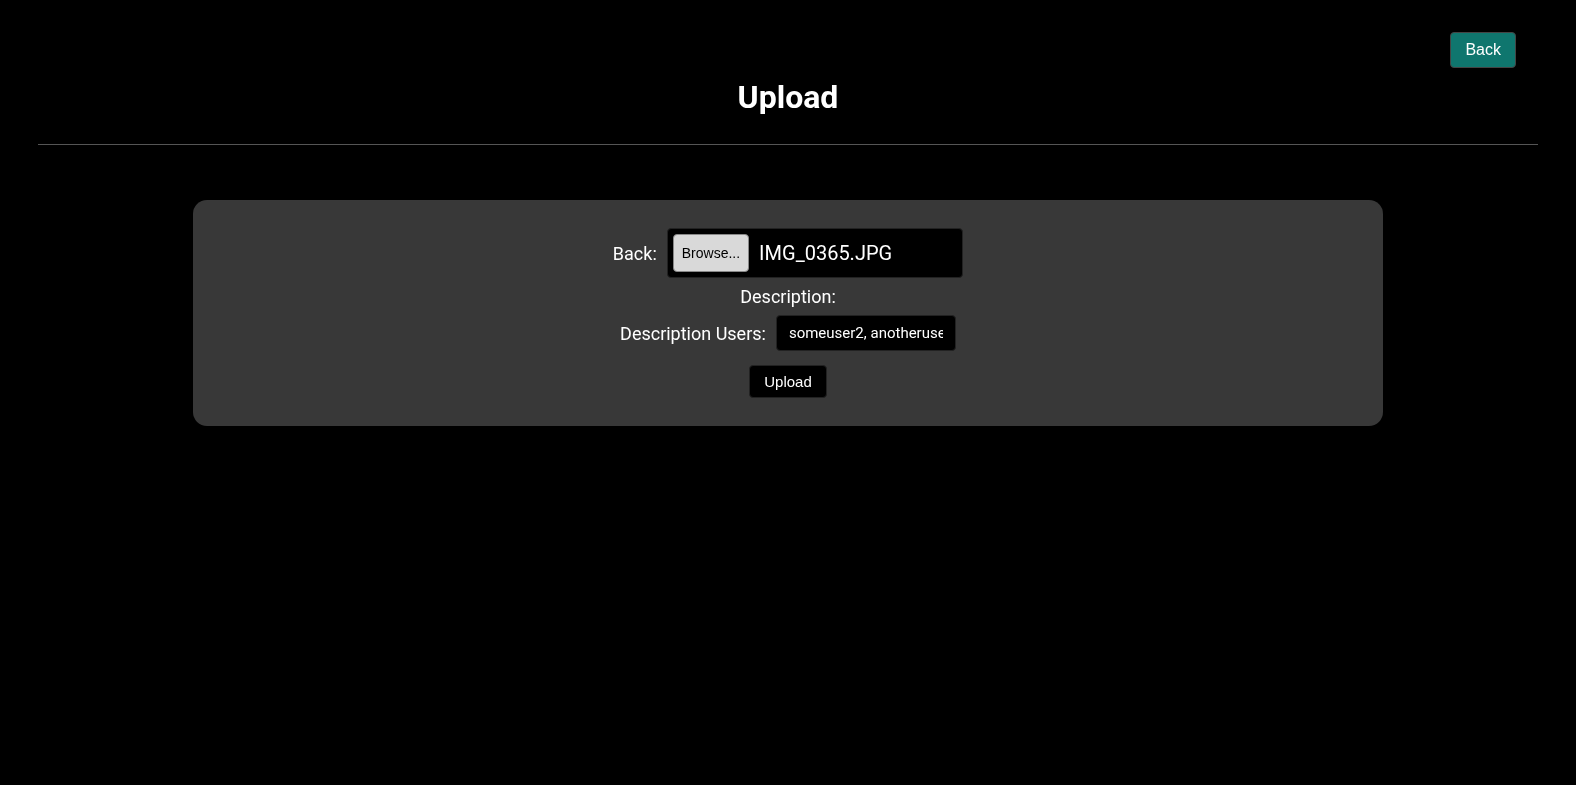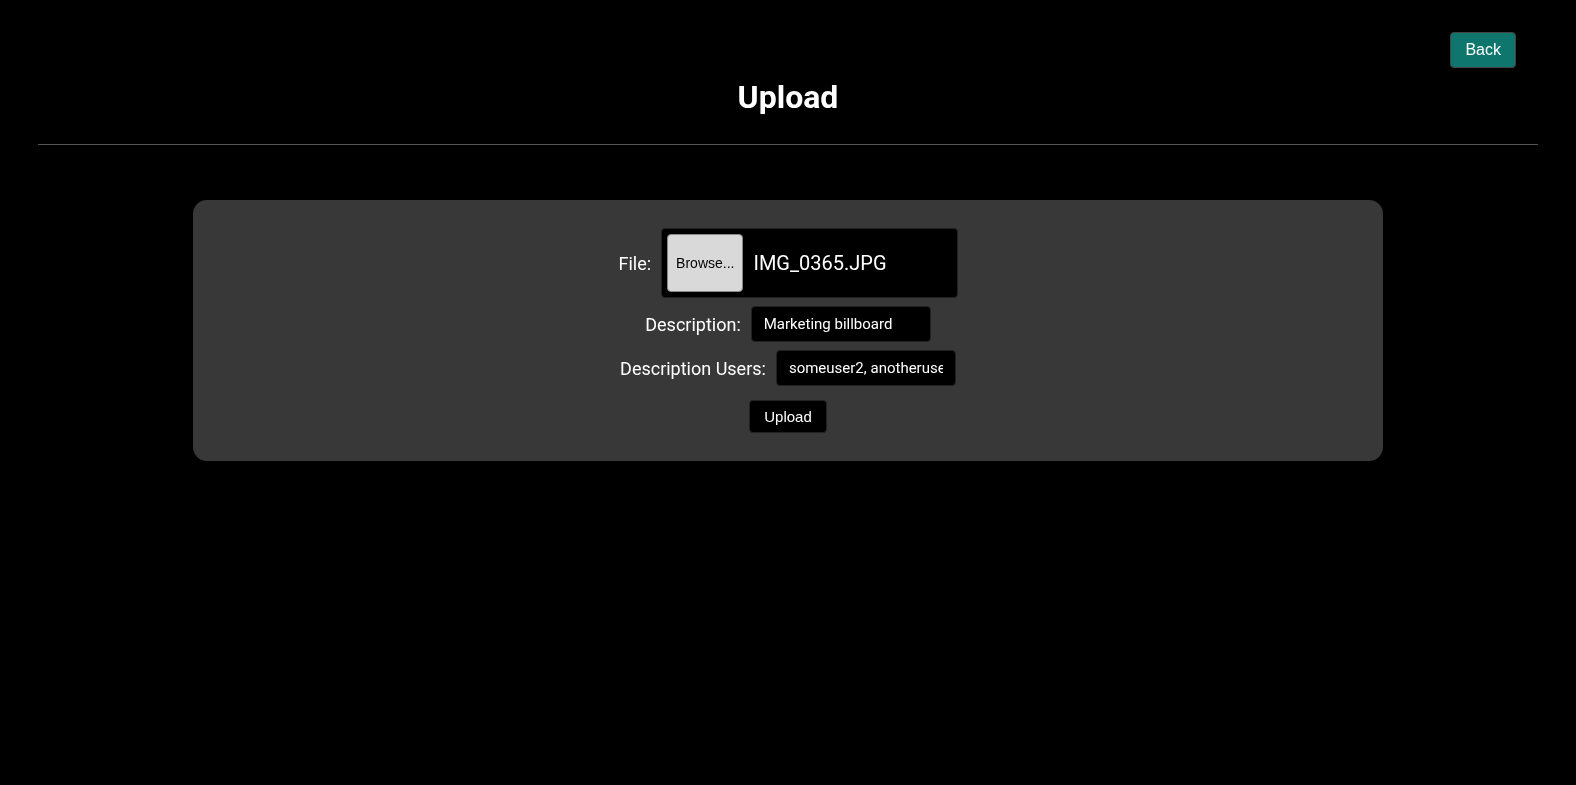--- a/index.html
+++ b/index.html
@@ -70,21 +70,21 @@
       border: 1px solid #222222;
       border-radius: 4px;
       padding: 5px 10px 5px 5px;
       gap: 10px;
     }
     .browse-button {
       background-color: #d9d9d9;
       color: #000000;
       border: 1px solid #888888;
       border-radius: 4px;
-      padding: 20px 8px;
+      padding: 10px 8px;
       font-size: 14px;
       cursor: pointer;
       text-align: right;
     }
     .file-name {
       color: #ffffff;
       font-size: 20px;
       padding-right: 60px;
     }
     .text-input {
@@ -113,30 +113,29 @@
 
 <button class="back-button">Back</button>
 
 <div class="container">
   <h1 class="page-title">Upload</h1>
   <hr class="divider">
 
   <div class="card">
 
     <div class="form-row">
-      <span class="form-label">File:</span>
+      <span class="form-label">Back:</span>
       <div class="file-input-wrapper">
         <button class="browse-button">Browse...</button>
         <span class="file-name">IMG_0365.JPG</span>
       </div>
     </div>
 
     <div class="form-row">
       <span class="form-label">Description:</span>
-      <input type="text" class="text-input" value="Marketing billboard" style="">
     </div>
 
     <div class="form-row">
       <span class="form-label">Description Users:</span>
       <input type="text" class="text-input" value="someuser2, anotheruser7" style="">
     </div>
 
     <div class="form-row">
       <button class="upload-button">Upload</button>
     </div>

